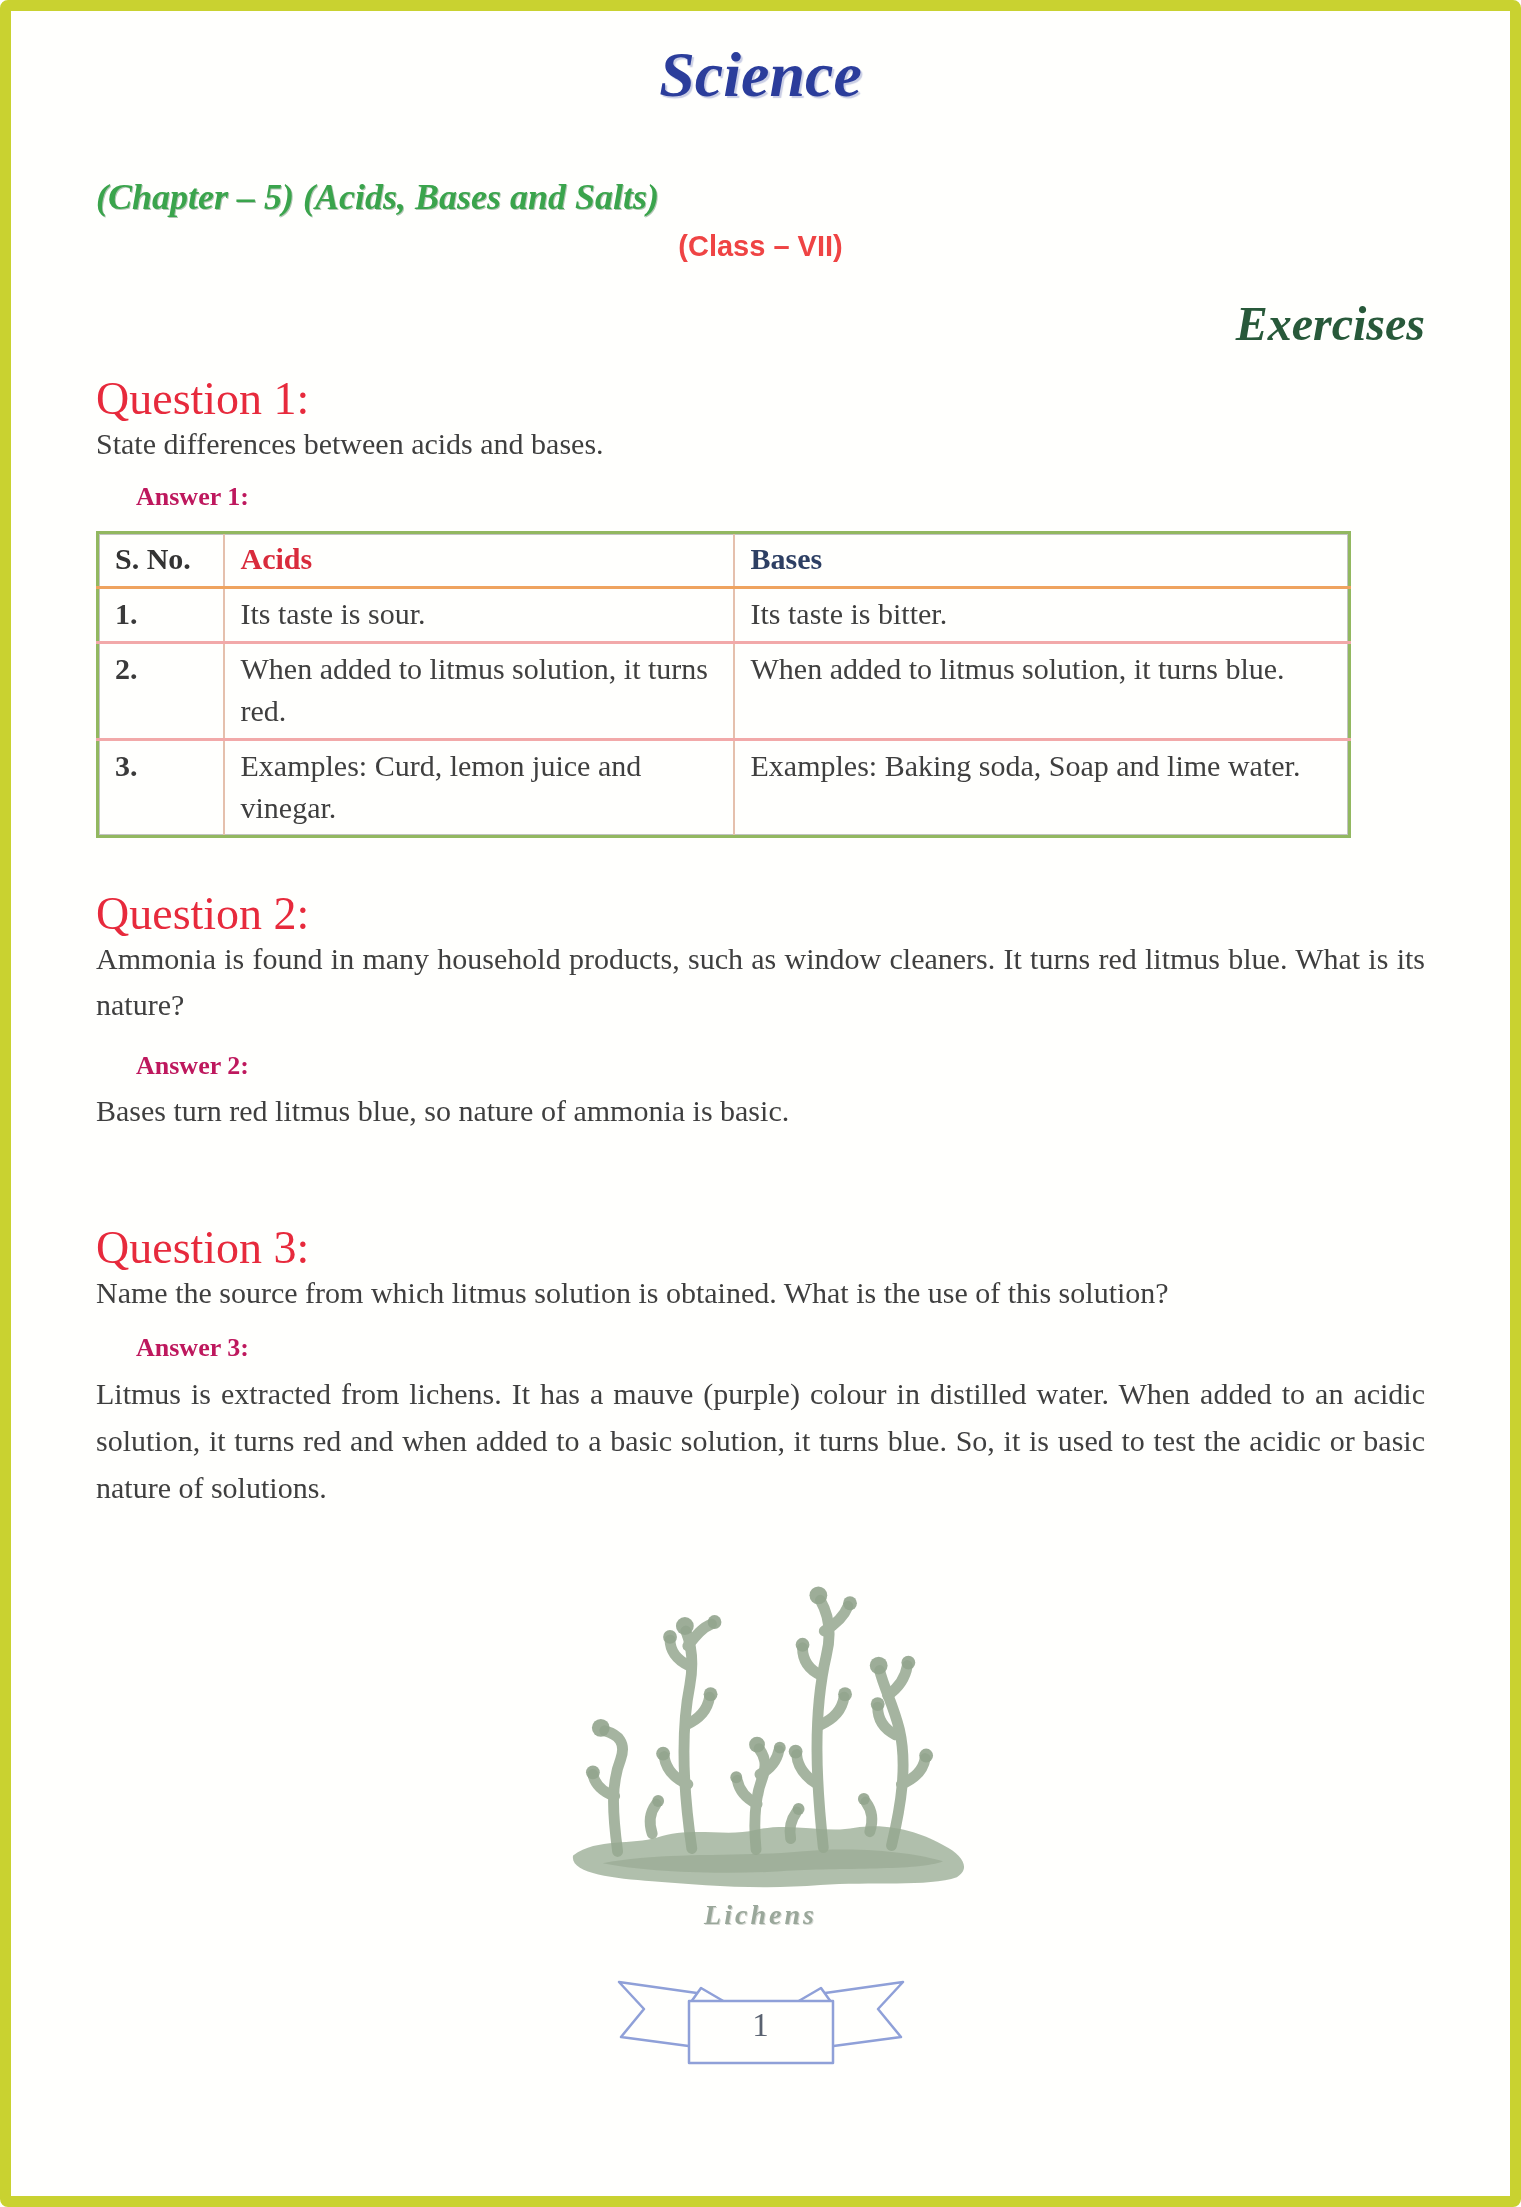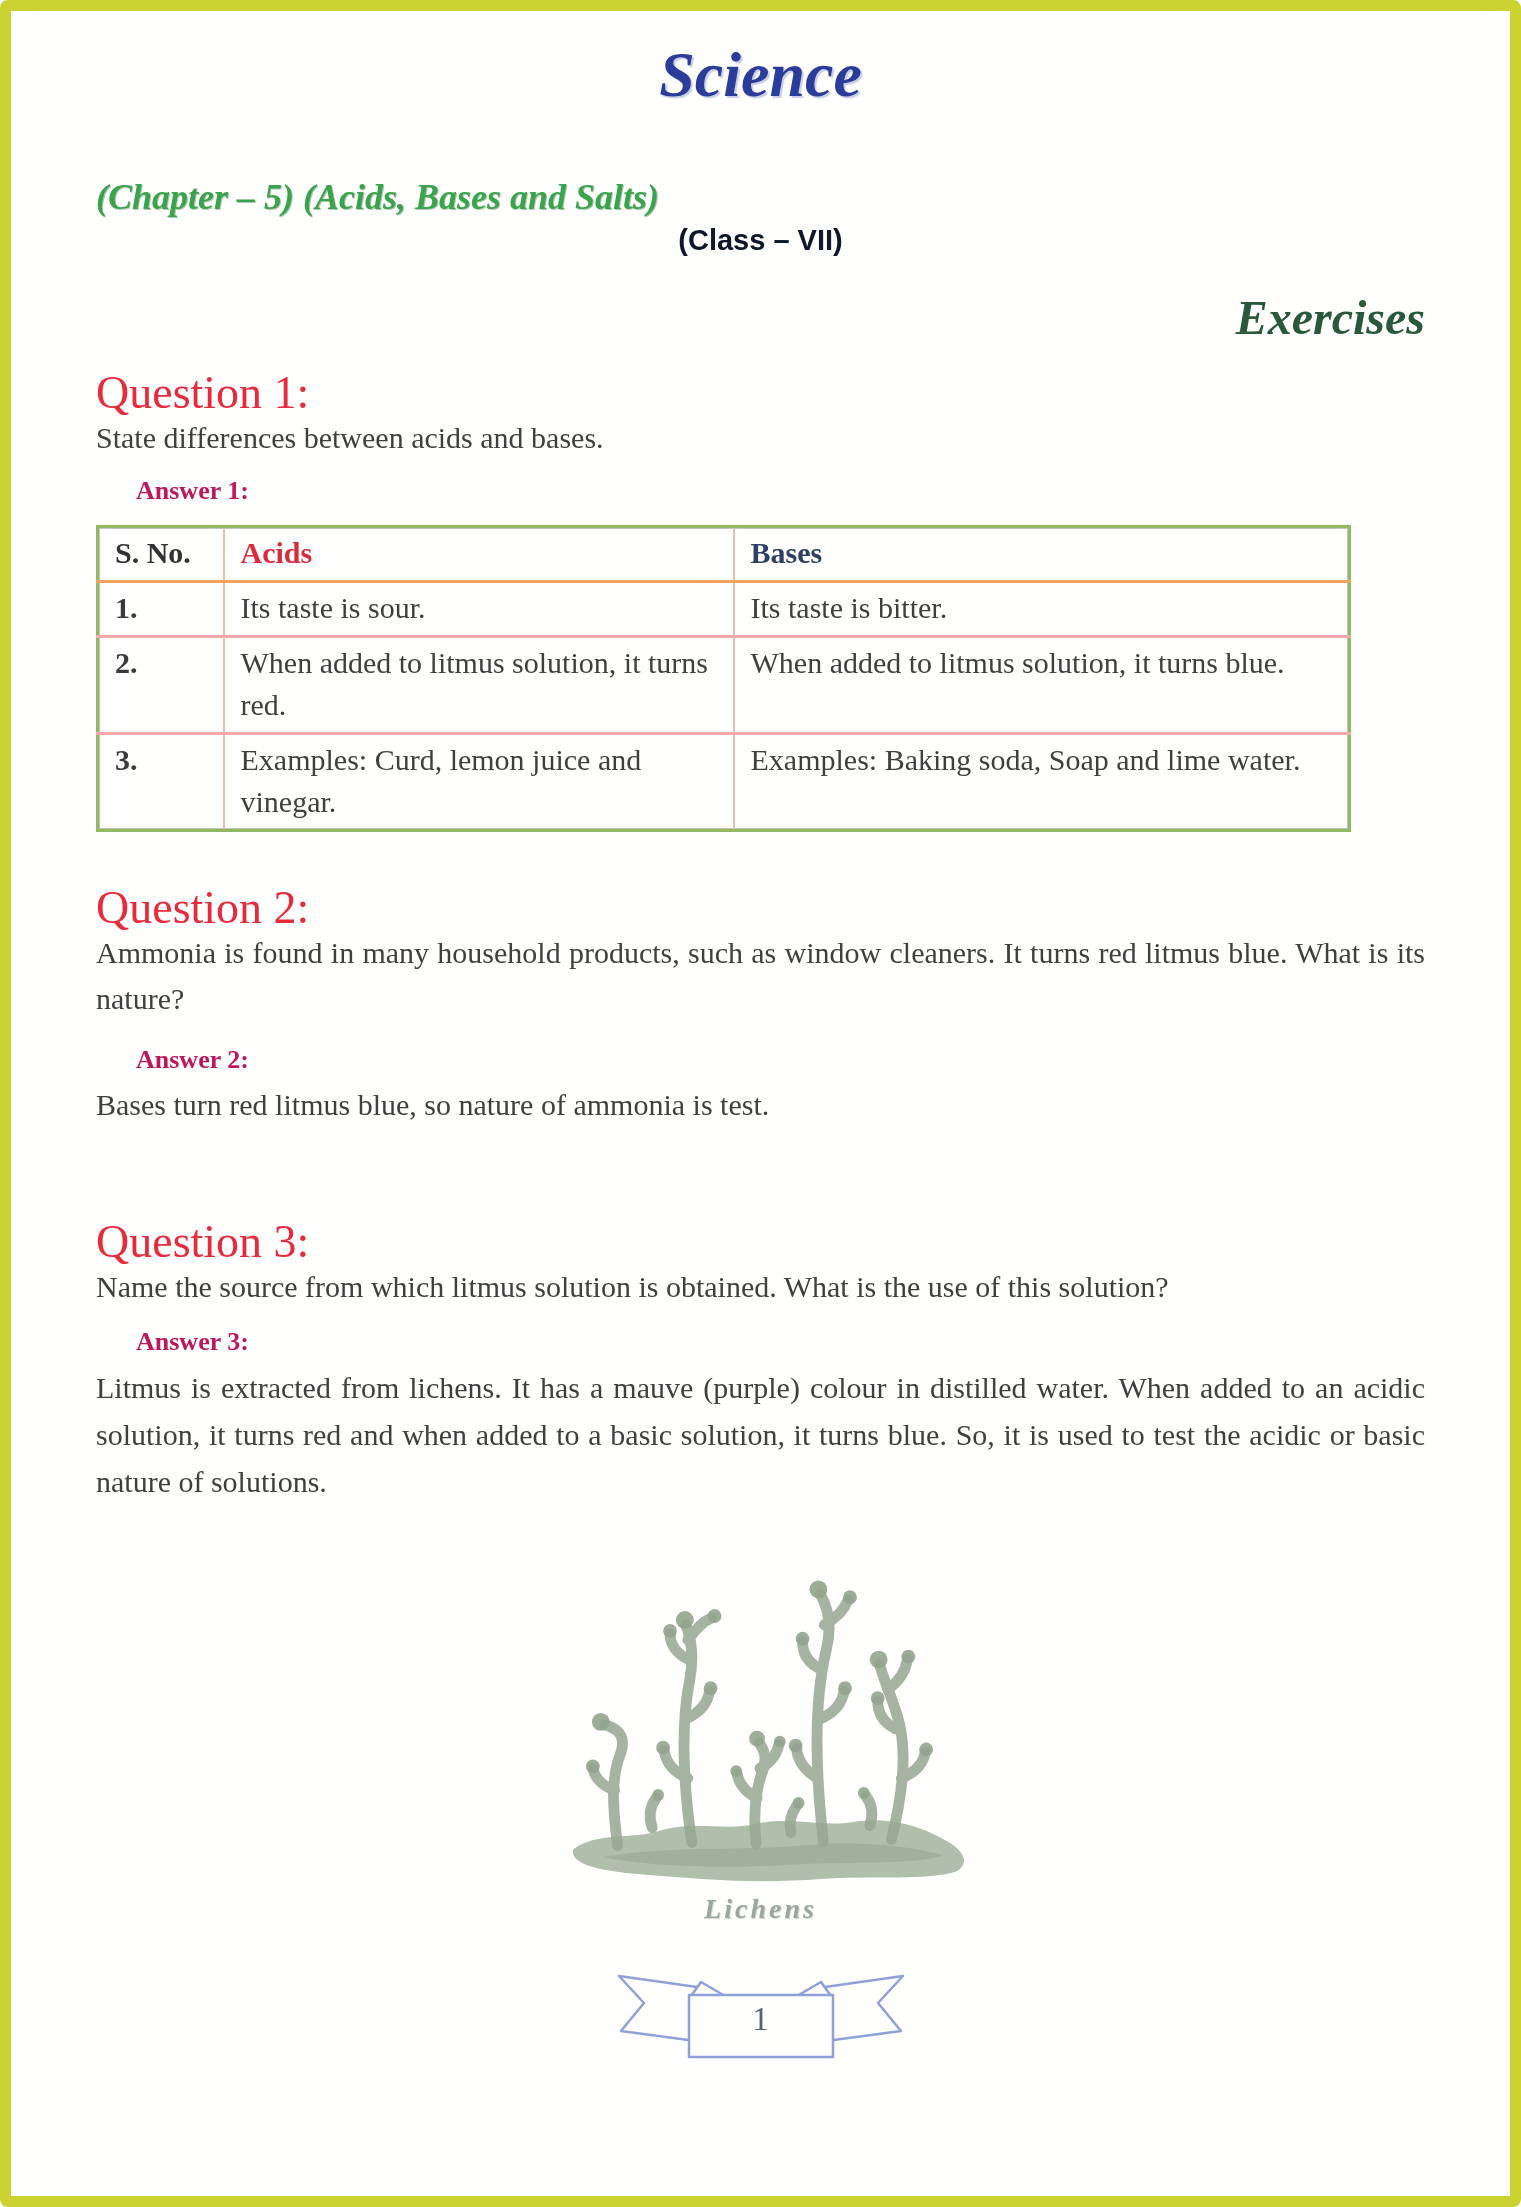--- a/index.html
+++ b/index.html
@@ -30,26 +30,26 @@
   .chapter-heading {
     margin-top: 62px;
     font-size: 36px;
     font-weight: bold;
     font-style: italic;
     color: #3aa44c;
     text-shadow: 1px 1px 0 rgba(30,90,40,0.35);
     line-height: 44px;
   }
   .class-heading {
-    margin-top: 2px;
+    margin-top: 8px;
     text-align: center;
     font-family: "Liberation Sans", sans-serif;
     font-size: 29px;
     font-weight: bold;
-    color: #0f172a;
+    color: #ef4444;
     line-height: 38px;
   }
   .section-heading {
     margin-top: 30px;
     text-align: right;
     font-size: 48px;
     font-weight: bold;
     font-style: italic;
     color: #28593a;
     line-height: 58px;
@@ -192,21 +192,21 @@
         <td class="sno">3.</td>
         <td class="cell-j">Examples: Curd, lemon juice and vinegar.</td>
         <td class="cell-j">Examples: Baking soda, Soap and lime water.</td>
       </tr>
     </tbody>
   </table>
 
   <div class="q-heading q2-heading">Question 2:</div>
   <div class="body-text justified">Ammonia is found in many household products, such as window cleaners. It turns red litmus blue. What is its nature?</div>
   <div class="a-heading a2-heading">Answer 2:</div>
-  <div class="body-text">Bases turn red litmus blue, so nature of ammonia is test.</div>
+  <div class="body-text">Bases turn red litmus blue, so nature of ammonia is basic.</div>
 
   <div class="q-heading q3-heading">Question 3:</div>
   <div class="body-text">Name the source from which litmus solution is obtained. What is the use of this solution?</div>
   <div class="a-heading a3-heading">Answer 3:</div>
   <div class="body-text justified a3-text">Litmus is extracted from lichens. It has a mauve (purple) colour in distilled water. When added to an acidic solution, it turns red and when added to a basic solution, it turns blue. So, it is used to test the acidic or basic nature of solutions.</div>
 
   <div class="figure-wrap">
     <svg width="460" height="356" viewBox="0 0 440 360">
 
       <path d="M30 322 C55 304 90 312 115 304 C150 292 185 304 215 296 C250 288 285 300 315 294 C350 288 385 300 405 312 C425 322 432 336 418 344 C390 354 330 348 280 352 C220 357 160 352 110 348 C70 345 26 340 30 322 Z" fill="#9caf97" opacity="0.8"></path>

